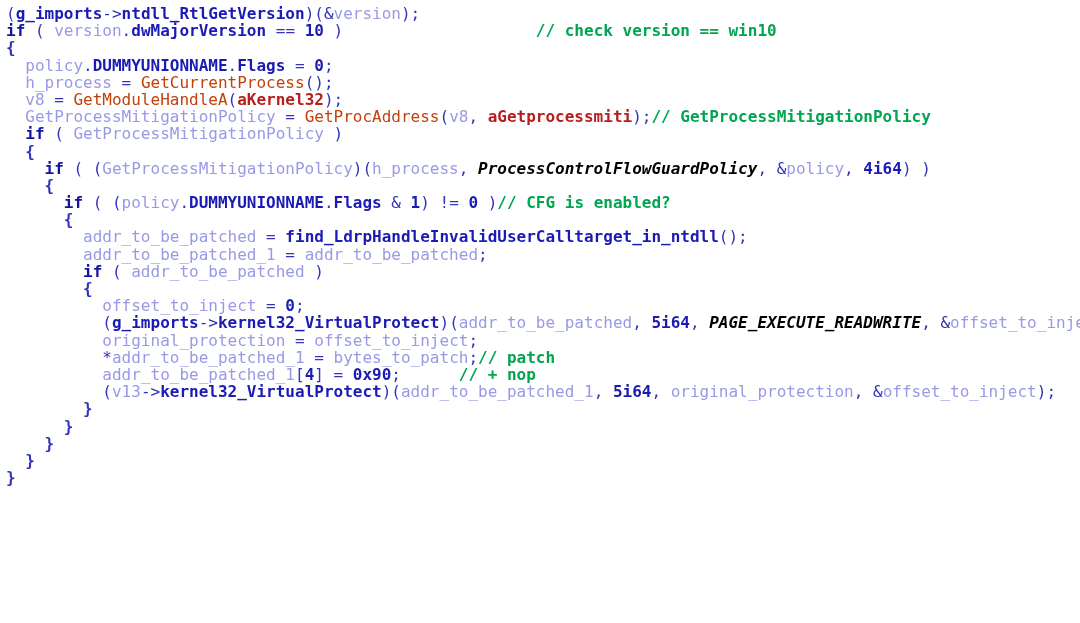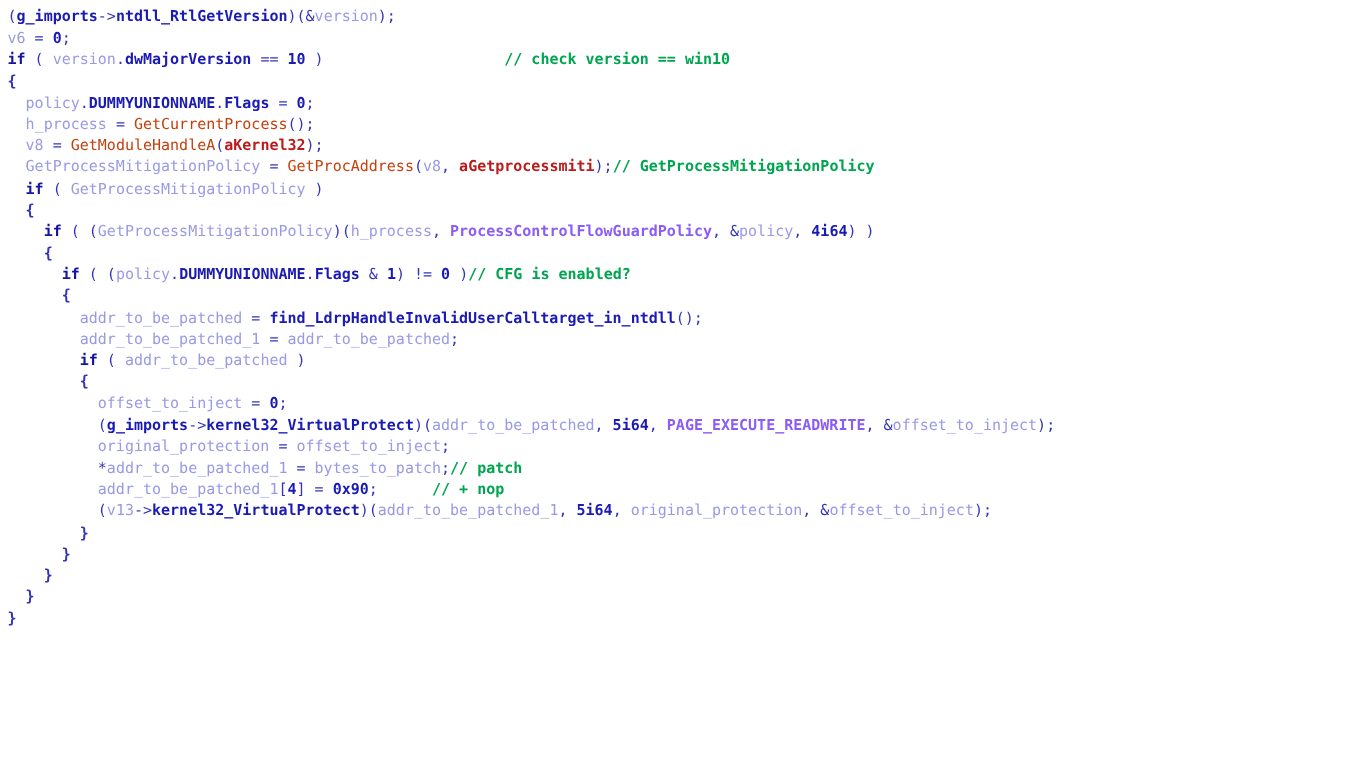--- a/index.html
+++ b/index.html
@@ -21,47 +21,46 @@
     height: 623px;
     background: #ffffff;
     padding: 5px 0 0 0;
     box-sizing: border-box;
   }
 
   .code-line {
     display: block;
     white-space: pre;
     font-family: "DejaVu Sans Mono", "Liberation Mono", monospace;
-    font-size: 12px;
+    font-size: 16px;
     line-height: 17.2px;
     height: 17.2px;
     letter-spacing: 0px;
     color: #3333bb;
     padding-left: 6px;
   }
 
   
   .t-plain   { color: #3333bb; }                        
   .t-kw      { color: #1414a0; font-weight: bold; text-align: center; }     
   .t-var     { color: #9999e6; }                        
   .t-num     { color: #1a1ab4; font-weight: bold; }     
   .t-func    { color: #1a1ab4; font-weight: bold; }     
   .t-api     { color: #c2410c; font-weight: normal; }     
   .t-glob    { color: #1a1ab4; font-weight: bold; }     
-  .t-const   { color: #8b5cf6; font-weight: bold; }     
+  .t-const   { color: #000000; font-weight: bold; font-style: italic; }     
   .t-str     { color: #b91c1c; font-weight: bold; }     
   .t-cmt     { color: #00a550; font-weight: bold; }     
   .t-brace   { color: #3333bb; font-weight: bold; }     
 </style>
 </head>
 <body>
 
 <div id="code-view" style="background: rgb(255, 255, 255); color: rgb(51, 51, 187);">
     <div class="code-line"><span></span><span class="t-plain">(</span><span class="t-glob">g_imports</span><span class="t-plain">-&gt;</span><span class="t-glob">ntdll_RtlGetVersion</span><span class="t-plain">)(&amp;</span><span class="t-var">version</span><span class="t-plain">);</span></div>
-    <div class="code-line"><span></span><span class="t-var">v6</span><span class="t-plain"> = </span><span class="t-num">0</span><span class="t-plain">;</span></div>
     <div class="code-line"><span></span><span class="t-kw">if</span><span class="t-plain"> ( </span><span class="t-var">version</span><span class="t-plain">.</span><span class="t-glob">dwMajorVersion</span><span class="t-plain"> == </span><span class="t-num">10</span><span class="t-plain"> )</span><span class="t-plain">                    </span><span class="t-cmt">// check version == win10</span></div>
     <div class="code-line"><span></span><span class="t-brace">{</span></div>
     <div class="code-line"><span>  </span><span class="t-var">policy</span><span class="t-plain">.</span><span class="t-glob">DUMMYUNIONNAME</span><span class="t-plain">.</span><span class="t-glob">Flags</span><span class="t-plain"> = </span><span class="t-num">0</span><span class="t-plain">;</span></div>
     <div class="code-line"><span>  </span><span class="t-var">h_process</span><span class="t-plain"> = </span><span class="t-api">GetCurrentProcess</span><span class="t-plain">();</span></div>
     <div class="code-line"><span>  </span><span class="t-var">v8</span><span class="t-plain"> = </span><span class="t-api">GetModuleHandleA</span><span class="t-plain">(</span><span class="t-str">aKernel32</span><span class="t-plain">);</span></div>
     <div class="code-line"><span>  </span><span class="t-var">GetProcessMitigationPolicy</span><span class="t-plain"> = </span><span class="t-api">GetProcAddress</span><span class="t-plain">(</span><span class="t-var">v8</span><span class="t-plain">, </span><span class="t-str">aGetprocessmiti</span><span class="t-plain">);</span><span class="t-cmt">// GetProcessMitigationPolicy</span></div>
     <div class="code-line"><span>  </span><span class="t-kw">if</span><span class="t-plain"> ( </span><span class="t-var">GetProcessMitigationPolicy</span><span class="t-plain"> )</span></div>
     <div class="code-line"><span>  </span><span class="t-brace">{</span></div>
     <div class="code-line"><span>    </span><span class="t-kw">if</span><span class="t-plain"> ( (</span><span class="t-var">GetProcessMitigationPolicy</span><span class="t-plain">)(</span><span class="t-var">h_process</span><span class="t-plain">, </span><span class="t-const">ProcessControlFlowGuardPolicy</span><span class="t-plain">, &amp;</span><span class="t-var">policy</span><span class="t-plain">, </span><span class="t-num">4i64</span><span class="t-plain">) )</span></div>
     <div class="code-line"><span>    </span><span class="t-brace">{</span></div>

